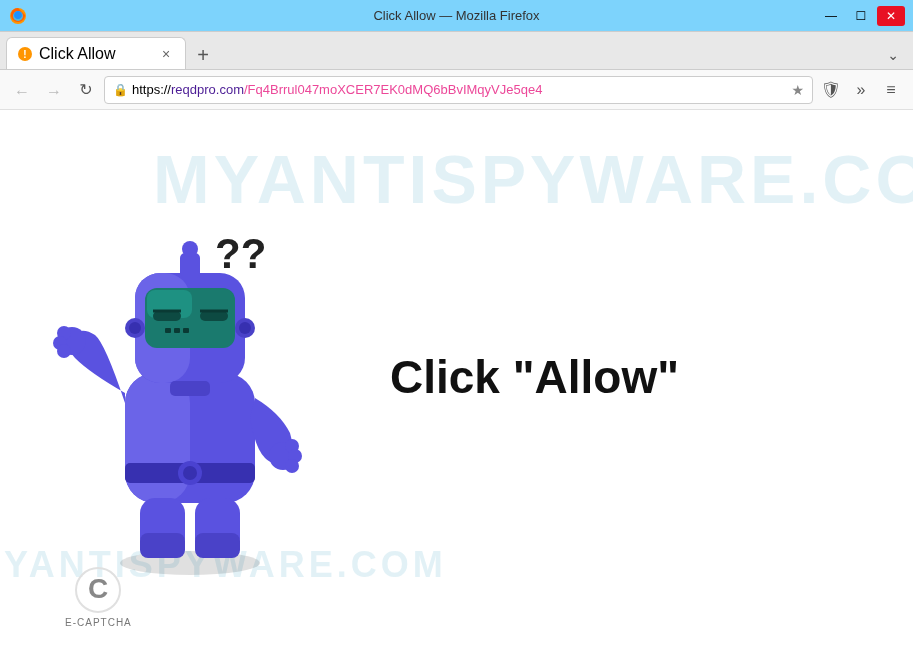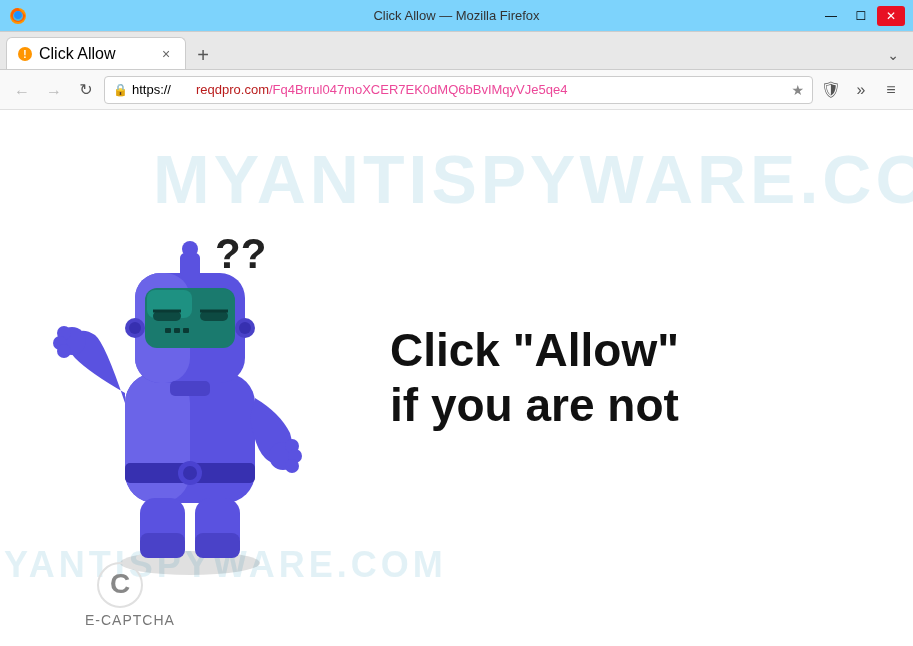--- a/index.html
+++ b/index.html
@@ -213,24 +213,23 @@
       display: flex;
       flex-direction: column;
       align-items: center;
       gap: 4px;
       z-index: 2;
     }
     .ecaptcha-logo {
       width: 46px; height: 46px;
     }
     .ecaptcha-label {
-      font-size: 14px;
+      font-size: 10px;
       color: #777;
       letter-spacing: 1px;
-      margin-left: 20px;
     }
   </style>
 </head>
 <body>
 
 <div class="titlebar">
   <div class="titlebar-left">
 
     <svg class="firefox-logo" viewBox="0 0 20 20">
       <circle cx="10" cy="10" r="8" fill="#ff9500"></circle>
@@ -261,21 +260,21 @@
   <div class="tab-overflow" style="margin-left:auto;">⌄</div>
 </div>
 
 <div class="navbar">
   <button class="nav-btn disabled">←</button>
   <button class="nav-btn disabled">→</button>
   <button class="nav-btn">↻</button>
   <div class="address-bar">
     <span class="secure-icon">🔒</span>
     <span class="url-text">
-      <span style="color:#000000;">https://</span><span style="color:#b91c1c;margin-left:25px;">reqdpro.com</span><span style="color:#ec4899;">/Fq4Brrul047moXCER7EK0dMQ6bBvIMqyVJe5qe4</span>
+      <span style="color:#000000;">https://</span><span style="color:#4c1d95;">reqdpro.com</span><span style="color:#ec4899;">/Fq4Brrul047moXCER7EK0dMQ6bBvIMqyVJe5qe4</span>
     </span>
     <span class="star-icon">★</span>
   </div>
   <div class="nav-right-icons">
     <button class="nav-icon-btn">🛡</button>
     <button class="nav-icon-btn">»</button>
     <button class="nav-icon-btn">≡</button>
   </div>
 </div>
 
@@ -349,21 +348,20 @@
 
       <rect x="145" y="335" width="45" height="55" rx="15" ry="15" fill="#5a52e0"></rect>
       <rect x="145" y="370" width="45" height="25" rx="8" ry="8" fill="#4a42c8"></rect>
 
       <text x="165" y="105" font-size="42" font-weight="bold" fill="#222" font-family="Arial">??</text>
     </svg>
   </div>
 
   <div class="page-text">
     <div class="main-text">Click "Allow"</div>
-    <div class="main-text">if you are not</div>
   </div>
 
   <div class="ecaptcha">
 
     <svg class="ecaptcha-logo" viewBox="0 0 46 46">
       <circle cx="23" cy="23" r="22" fill="none" stroke="#e0e0e0" stroke-width="2"></circle>
       <text x="23" y="31" text-anchor="middle" font-size="28" font-weight="bold" fill="#888" font-family="Arial">C</text>
     </svg>
     <span class="ecaptcha-label">E-CAPTCHA</span>
   </div>

